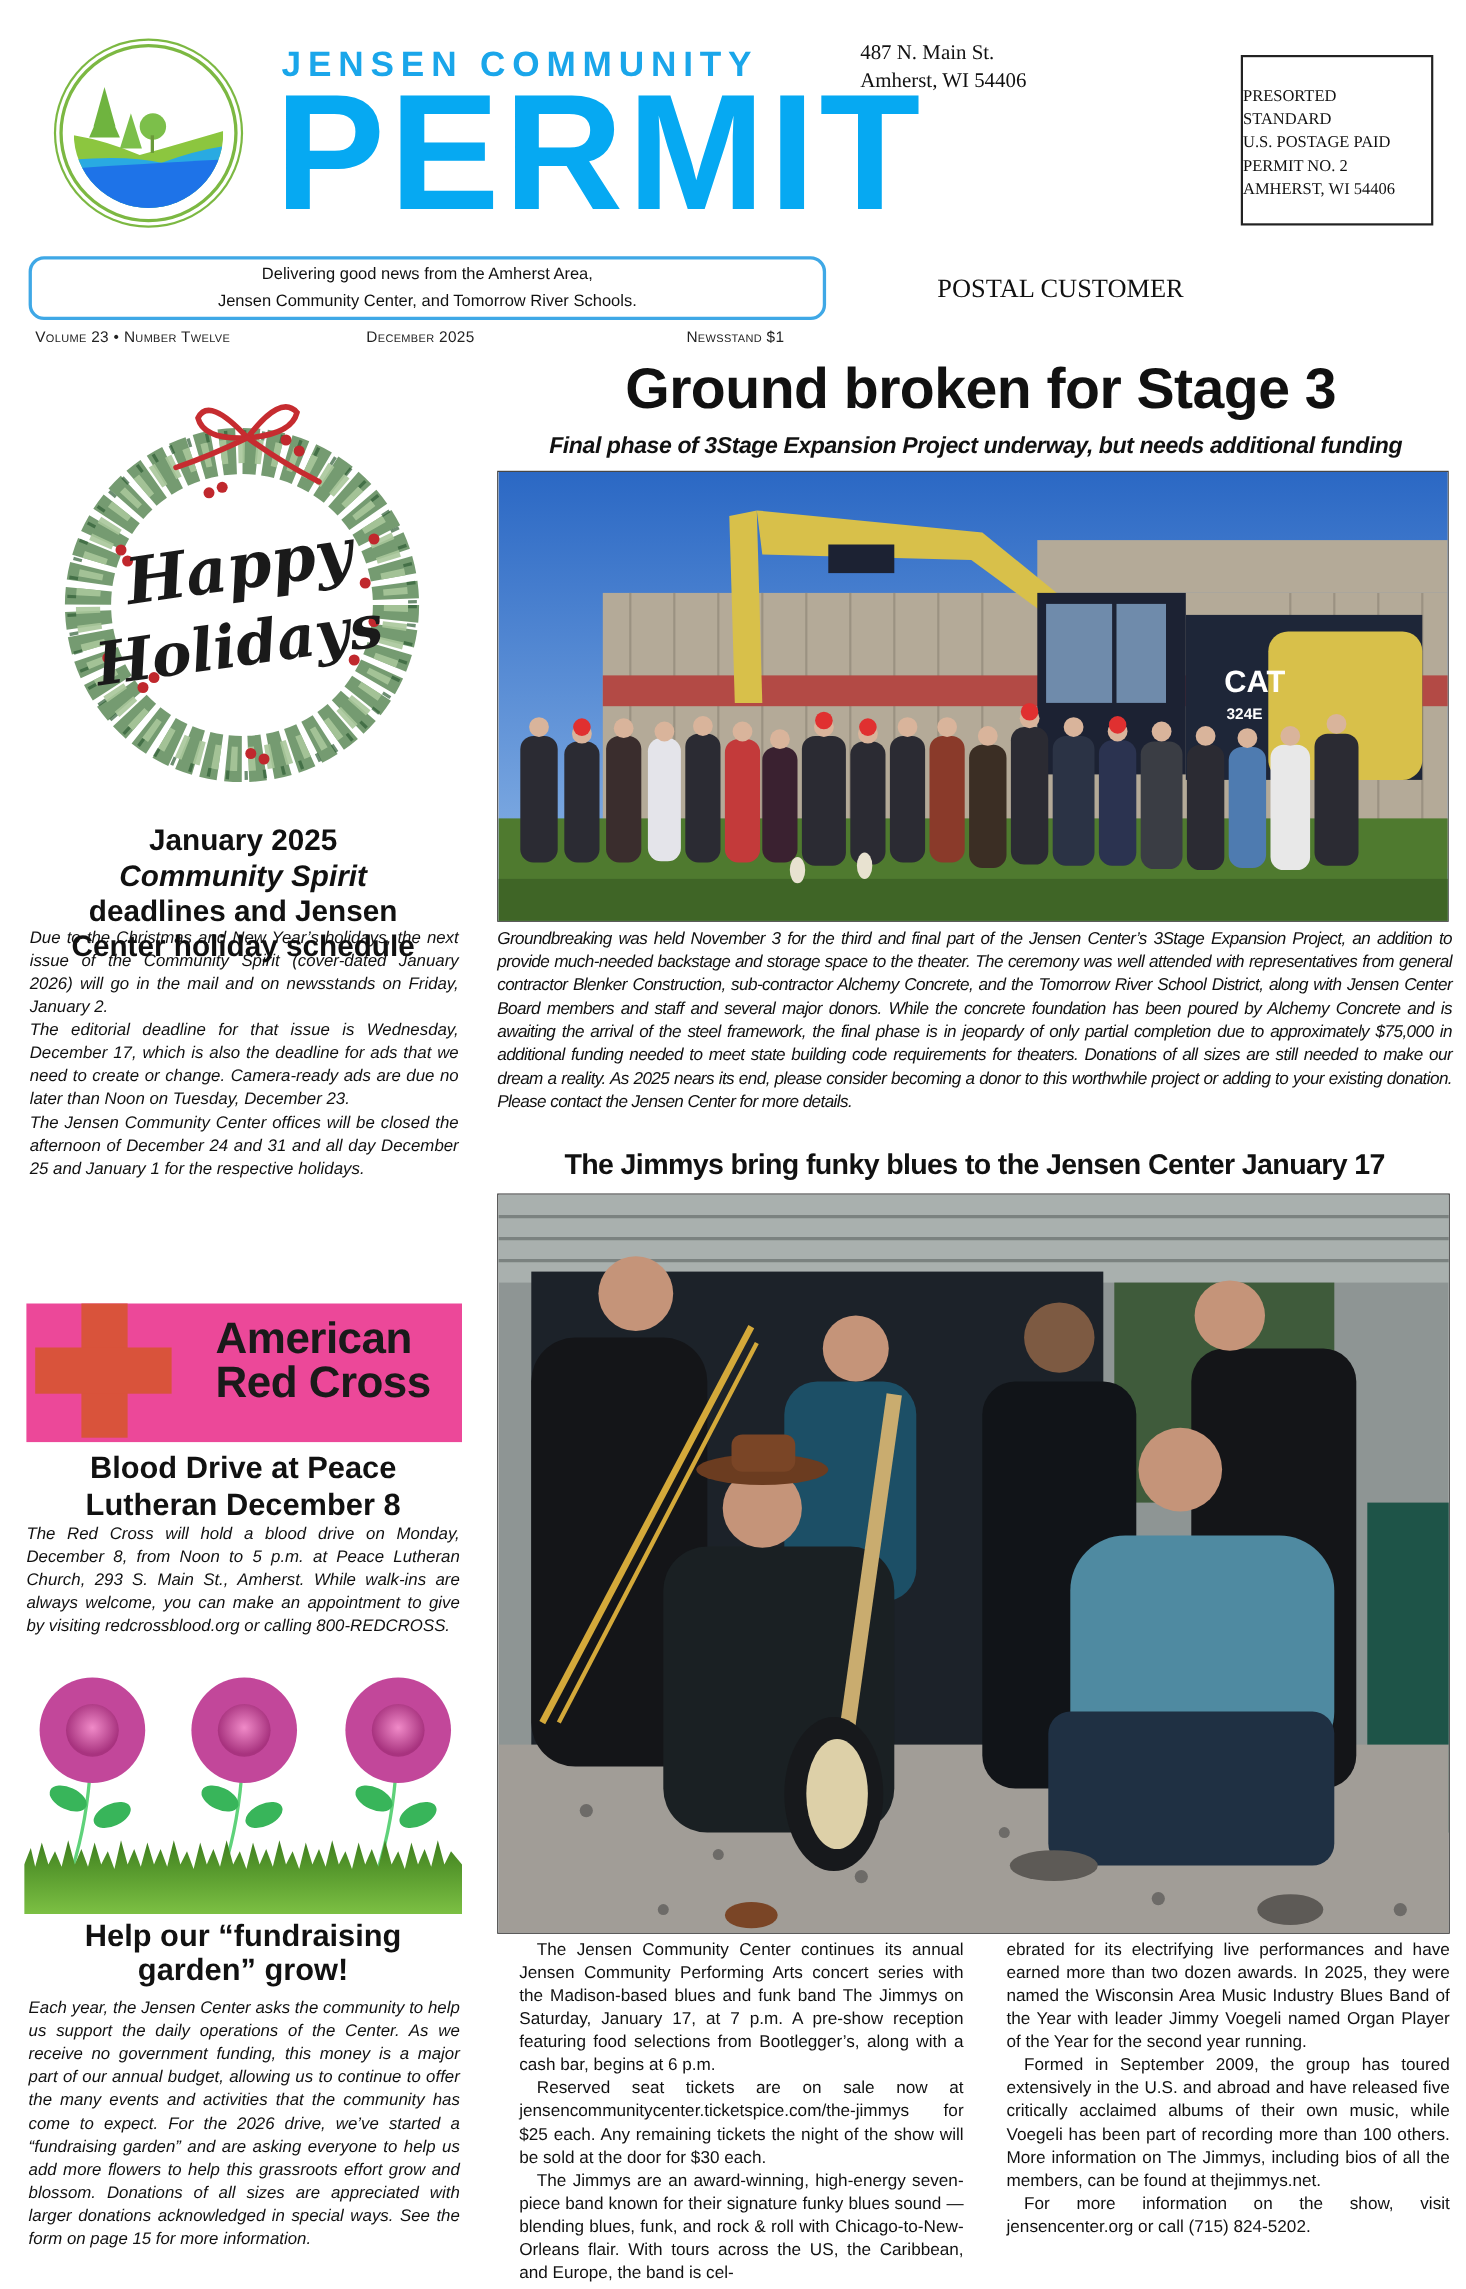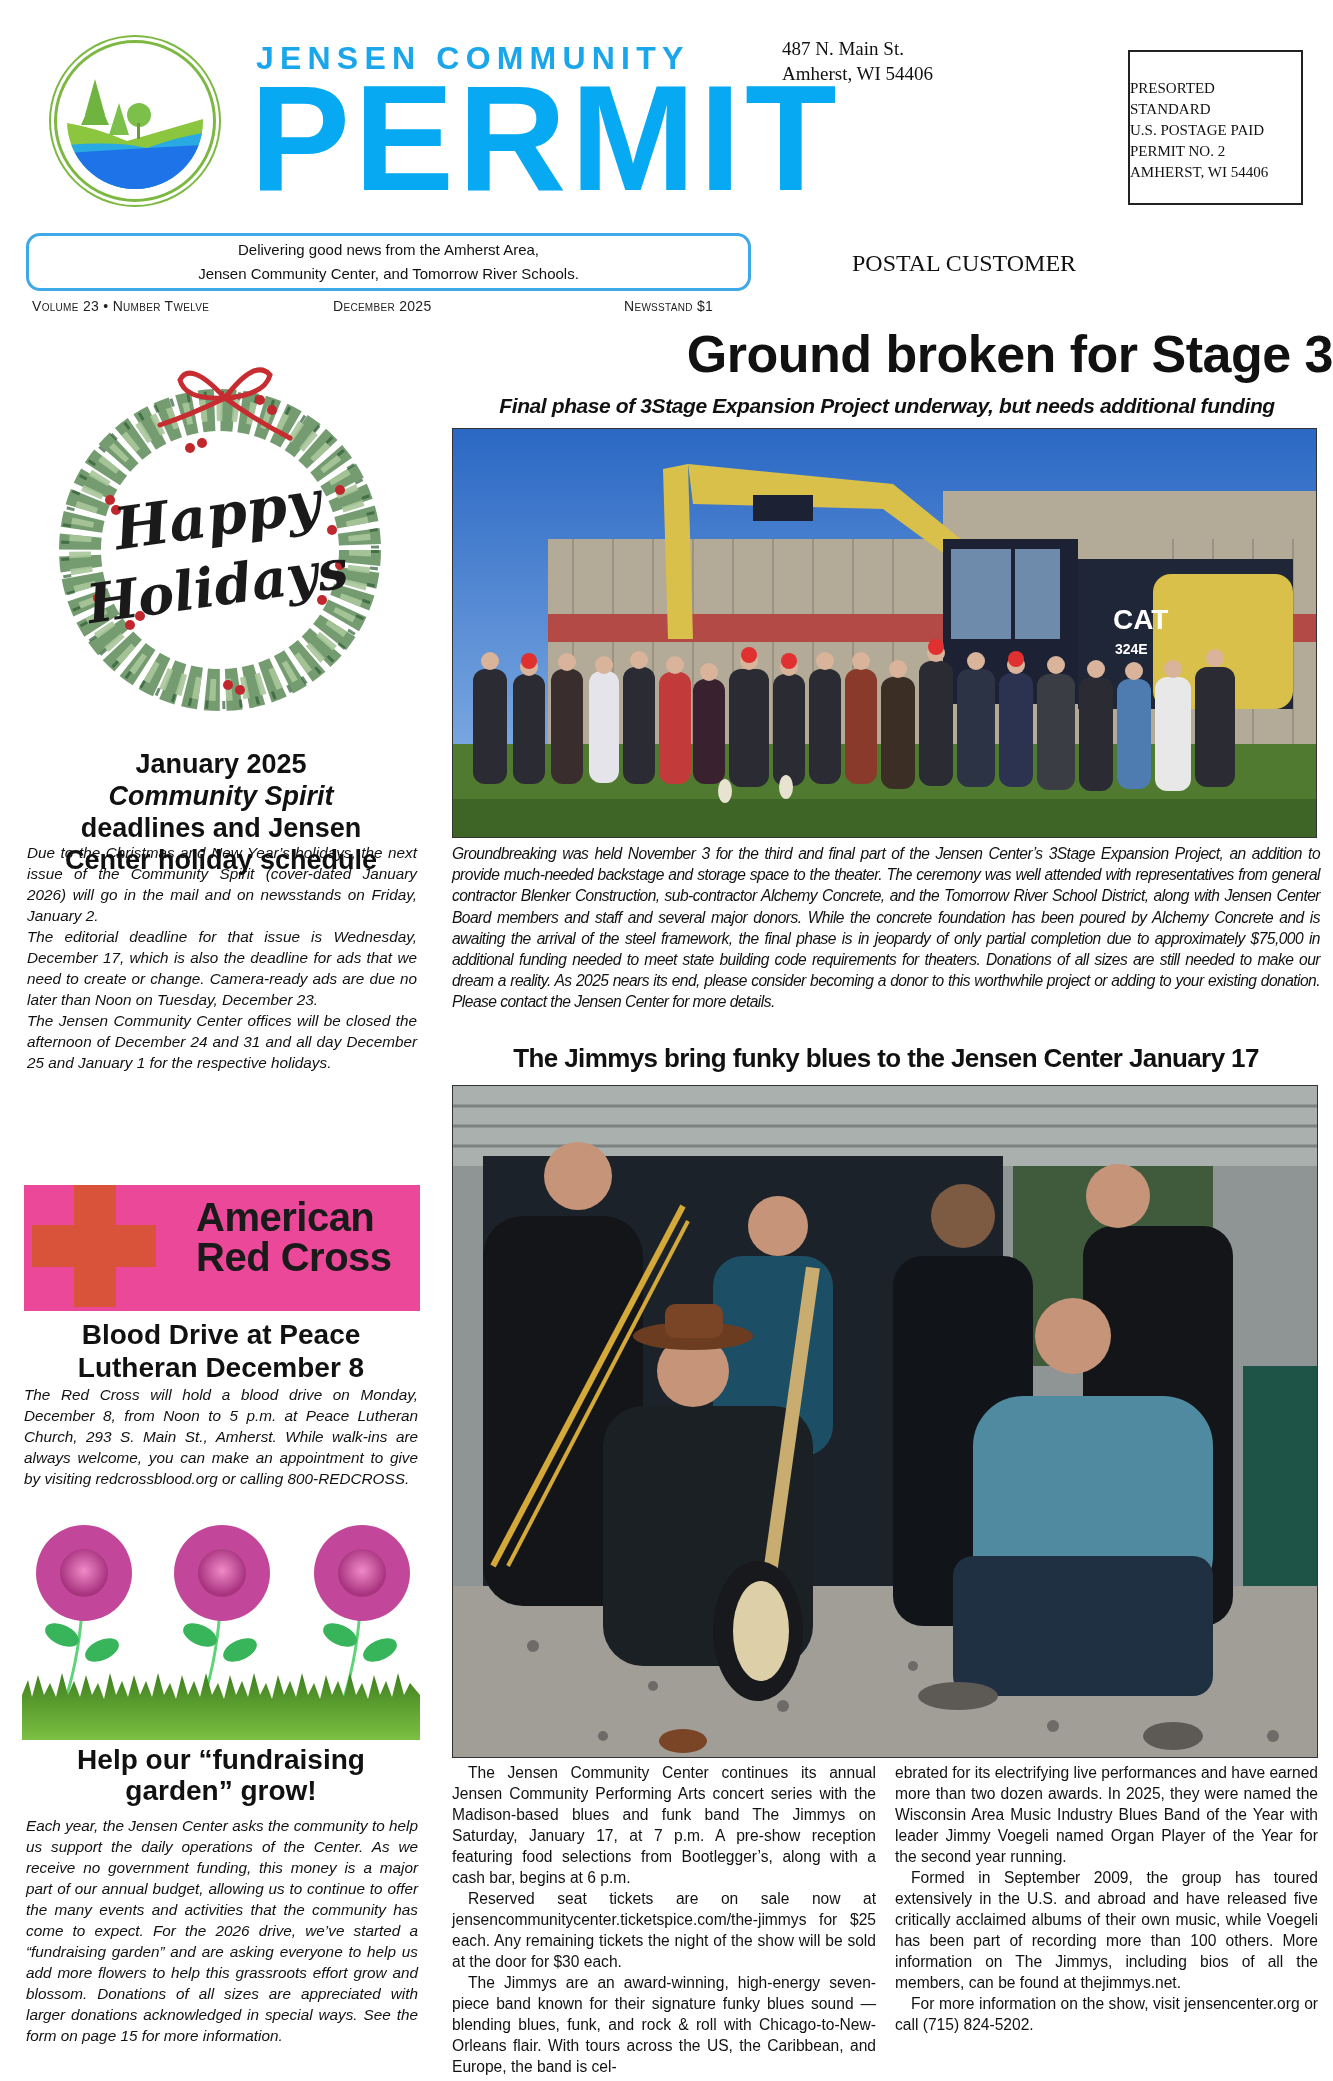--- a/index.html
+++ b/index.html
@@ -27,28 +27,28 @@
   .wreath { left: 40px; top: 340px; width: 360px; height: 400px; }
   .side-head { text-align: center; font-weight: bold; color:#111; }
   .side-body { font-style: italic; font-size: 15.3px; line-height: 21px; text-align: justify; color:#111; }
 
   .redcross-logo { left: 24px; top: 1185px; width: 396px; height: 126px; background:#ec4899; }
   .cross { position:absolute; background:#d9533b; }
 
   .flowers { left: 22px; top: 1515px; width: 398px; height: 225px; }
 
   
-  .main-head1 { left: 450px; top: 324px; width: 883px; text-align: right; font-size: 52px; font-weight: bold; letter-spacing: -0.5px; color:#111; }
+  .main-head1 { left: 450px; top: 324px; width: 883px; text-align: center; font-size: 52px; font-weight: bold; letter-spacing: -0.5px; color:#111; }
   .main-sub1 { left: 452px; top: 394px; width: 870px; text-align: center; font-size: 21px; font-weight: bold; font-style: italic; color:#111; letter-spacing:-0.4px; }
   .photo1 { left: 452px; top: 428px; width: 865px; height: 410px; border: 1px solid #333; overflow: hidden; }
   .caption1 { left: 452px; top: 843px; width: 868px; font-style: italic; font-size: 15.6px; line-height: 21.2px; text-align: justify; letter-spacing: -0.55px; color:#111; }
   .main-head2 { left: 452px; top: 1043px; width: 868px; text-align: center; font-size: 26px; font-weight: bold; letter-spacing: -0.6px; color:#111; }
   .photo2 { left: 452px; top: 1085px; width: 866px; height: 673px; border: 1px solid #333; overflow: hidden; }
   .body-col { top: 1762px; width: 425px; font-size: 15.6px; line-height: 21px; text-align: justify; color:#111; }
-  .body-col p { text-indent: 16px; }
+  .body-col p { text-indent: 16px; margin-left: 20px; }
   .body-col p.noindent { text-indent: 0; }
 </style>
 </head>
 <body>
 
 <div class="abs logo-circle">
   <div class="logo-inner">
     <svg width="136" height="136" viewBox="0 0 136 136">
       <rect width="136" height="136" fill="#fff"></rect>
       <path d="M0 70 Q30 75 60 88 Q95 78 136 66 L136 136 L0 136 Z" fill="#8cc63f"></path>

